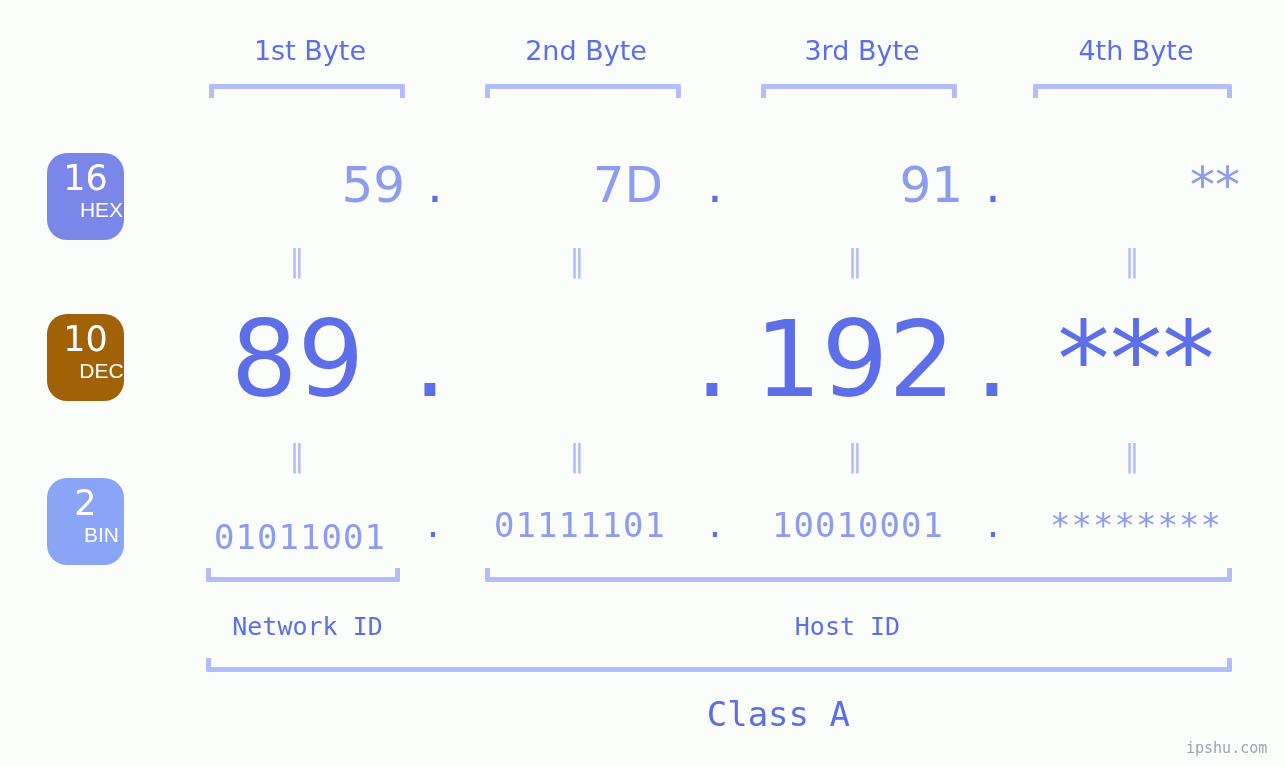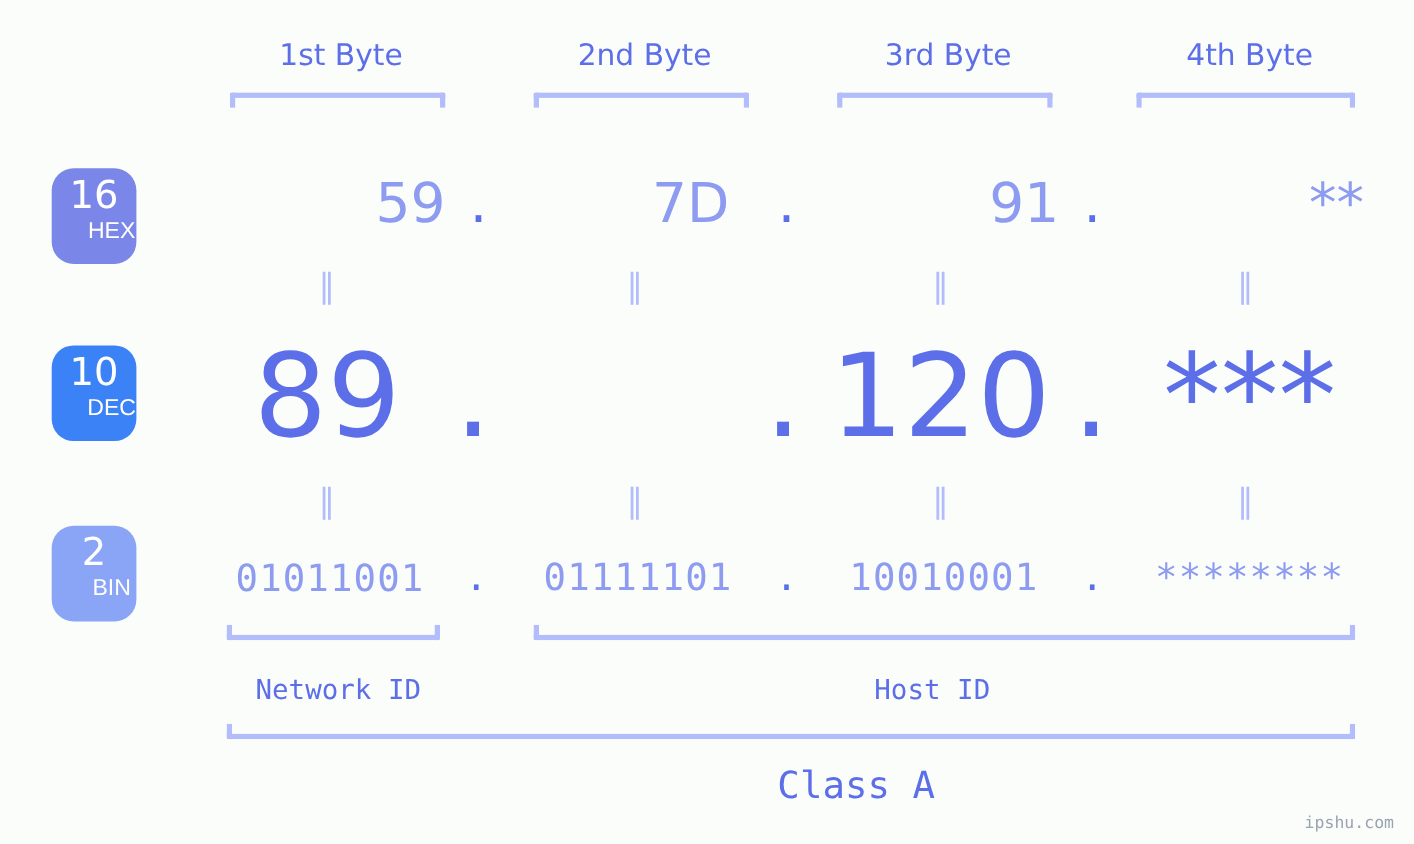--- a/index.html
+++ b/index.html
@@ -170,21 +170,21 @@
 
   <div class="bracket-down" style="left:209px; top:84px; width:196px;"></div>
   <div class="bracket-down" style="left:485px; top:84px; width:196px;"></div>
   <div class="bracket-down" style="left:761px; top:84px; width:196px;"></div>
   <div class="bracket-down" style="left:1033px; top:84px; width:199px;"></div>
 
   <div class="badge" style="left: 47px; top: 153px; height: 87px; background: rgb(123, 135, 232);">
     <span class="num">16</span>
     <span class="nm">HEX</span>
   </div>
-  <div class="badge" style="left: 47px; top: 314px; height: 87px; background: #3b82f6;">
+  <div class="badge" style="left: 47px; top: 314px; height: 87px; background: #a16207;">
     <span class="num">10</span>
     <span class="nm">DEC</span>
   </div>
   <div class="badge" style="left: 47px; top: 478px; height: 87px; background: rgb(138, 165, 245);">
     <span class="num">2</span>
     <span class="nm">BIN</span>
   </div>
 
   <div class="row" style="top:150px; height:70px;">
     <div class="cell hex-val" style="left:190px; top:0; width:215px; line-height:70px;">59</div>
@@ -198,32 +198,32 @@
 
   <div class="eq" style="left:190px; top:243px; width:215px;">‖</div>
   <div class="eq" style="left:470px; top:243px; width:215px;">‖</div>
   <div class="eq" style="left:748px; top:243px; width:215px;">‖</div>
   <div class="eq" style="left:1025px; top:243px; width:215px;">‖</div>
 
   <div class="row" style="top:295px; height:130px;">
     <div class="cell dec-val" style="left:190px; top:0; width:215px; line-height:130px;">89</div>
     <div class="cell dec-dot" style="left:400px; top:0; width:60px; line-height:130px;">.</div>
     <div class="cell dec-dot" style="left:682px; top:0; width:60px; line-height:130px;">.</div>
-    <div class="cell dec-val" style="left:745px; top:0; width:220px; line-height:130px;">120</div>
+    <div class="cell dec-val" style="left:745px; top:0; width:220px; line-height:130px;">192</div>
     <div class="cell dec-dot" style="left:962px; top:0; width:60px; line-height:130px;">.</div>
     <div class="cell dec-val" style="left:1022px; top:0; width:228px; line-height:130px;">***</div>
   </div>
 
   <div class="eq" style="left:190px; top:438px; width:215px;">‖</div>
   <div class="eq" style="left:470px; top:438px; width:215px;">‖</div>
   <div class="eq" style="left:748px; top:438px; width:215px;">‖</div>
   <div class="eq" style="left:1025px; top:438px; width:215px;">‖</div>
 
   <div class="row" style="top:495px; height:60px;">
-    <div class="cell bin-val" style="left:190px; top:1px; width:220px; line-height:60px;">01011001</div>
+    <div class="cell bin-val" style="left:190px; top:12px; width:220px; line-height:60px;">01011001</div>
     <div class="cell bin-dot" style="left:408px; top:0; width:50px; line-height:60px;">.</div>
     <div class="cell bin-val" style="left:470px; top:0; width:220px; line-height:60px;">01111101</div>
     <div class="cell bin-dot" style="left:690px; top:0; width:50px; line-height:60px;">.</div>
     <div class="cell bin-val" style="left:748px; top:0; width:220px; line-height:60px;">10010001</div>
     <div class="cell bin-dot" style="left:968px; top:0; width:50px; line-height:60px;">.</div>
     <div class="cell bin-val" style="left:1026px; top:0; width:220px; line-height:60px;">********</div>
   </div>
 
   <div class="bracket-up" style="left:206px; top:568px; width:194px;"></div>
   <div class="bracket-up" style="left:485px; top:568px; width:747px;"></div>

